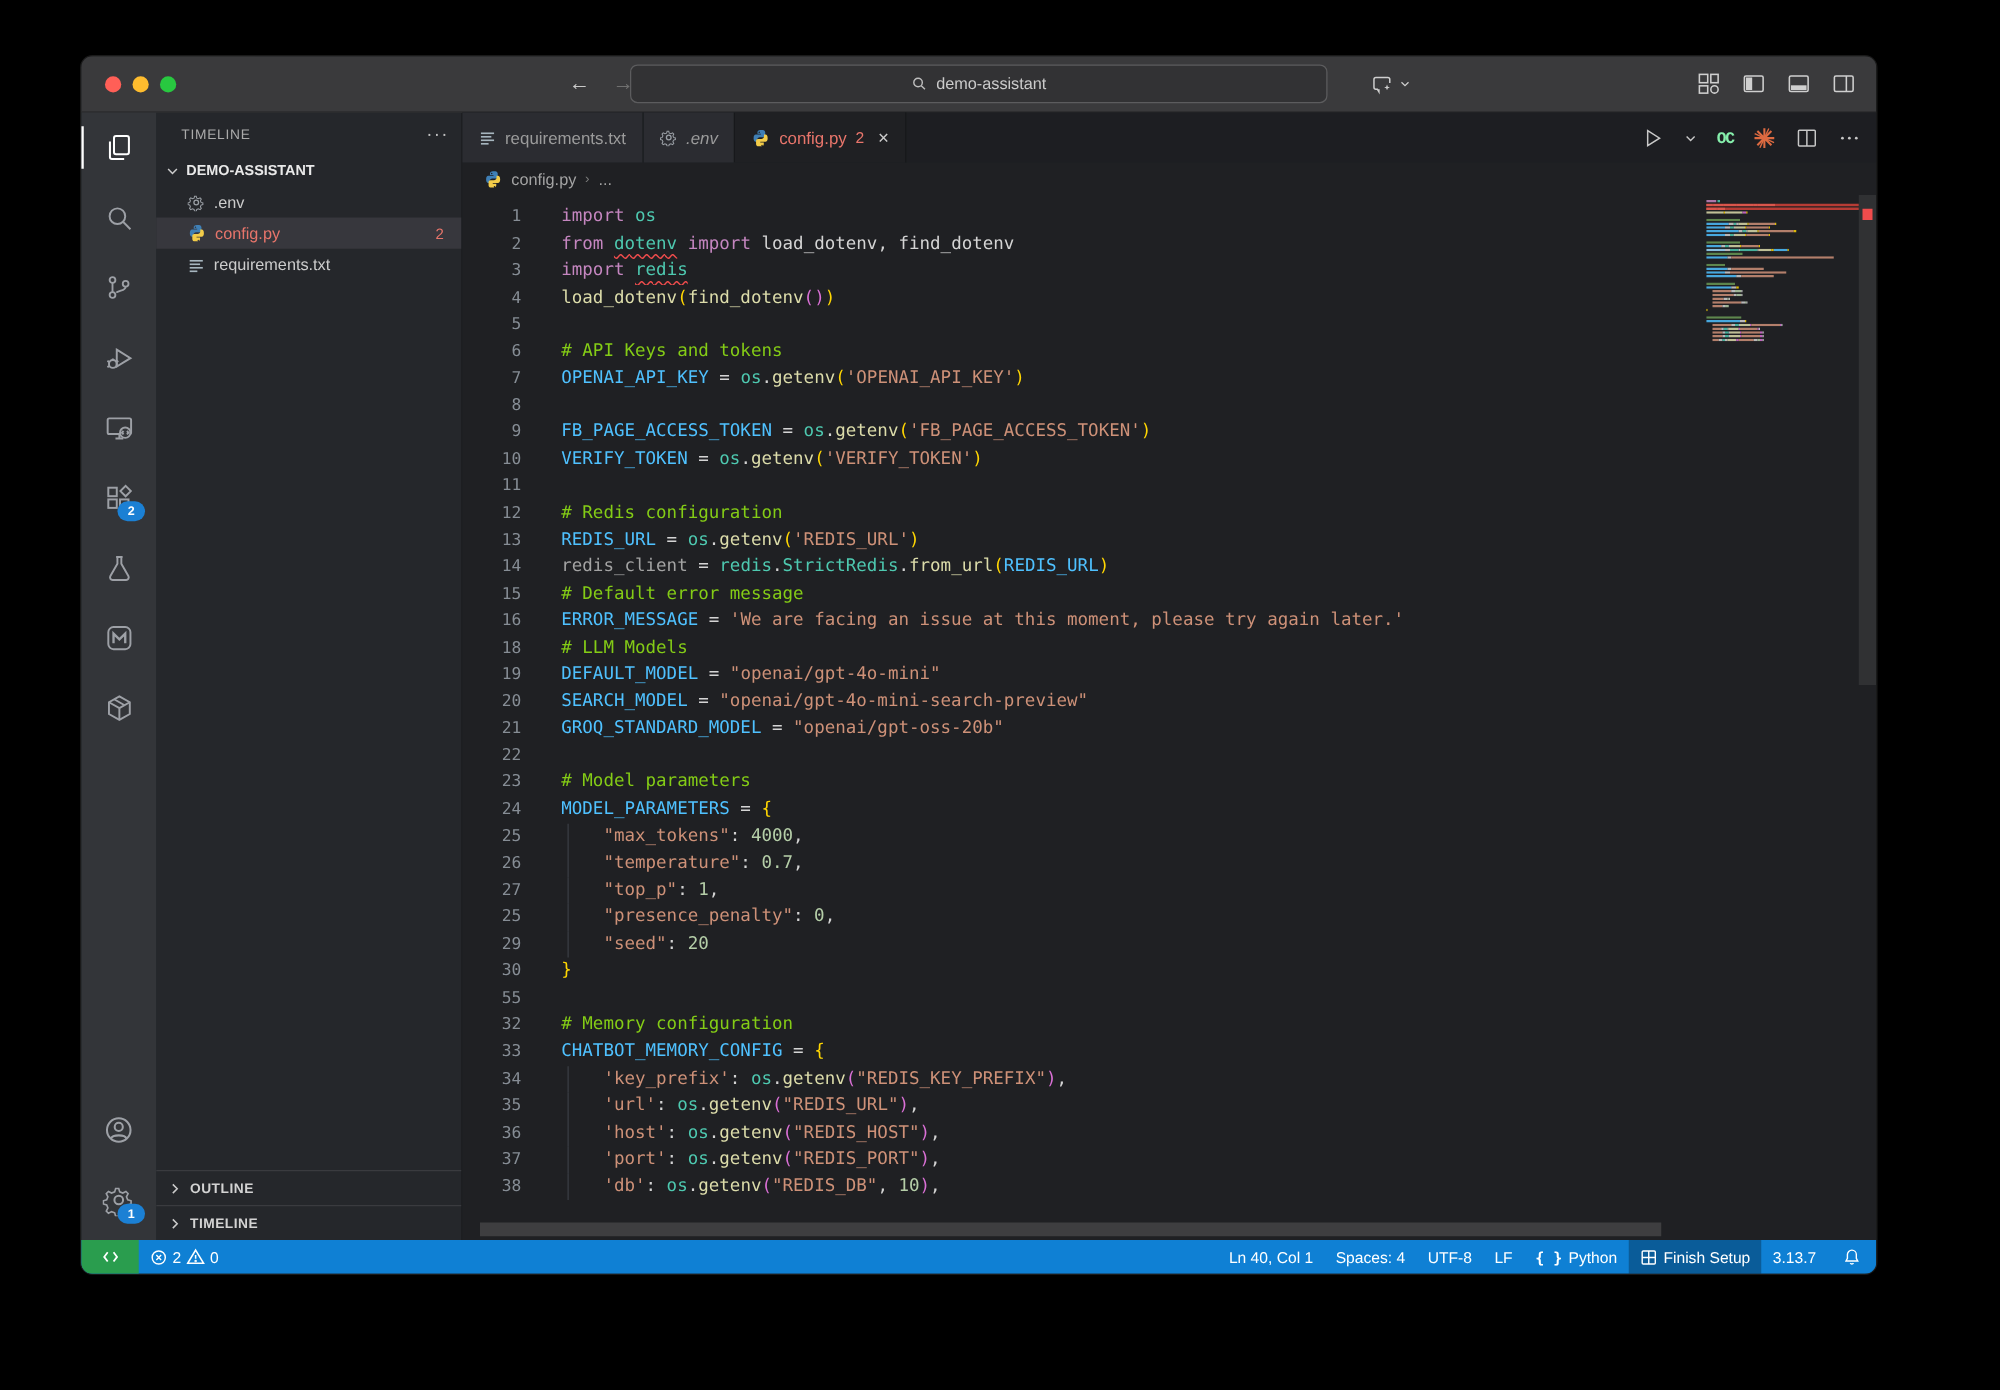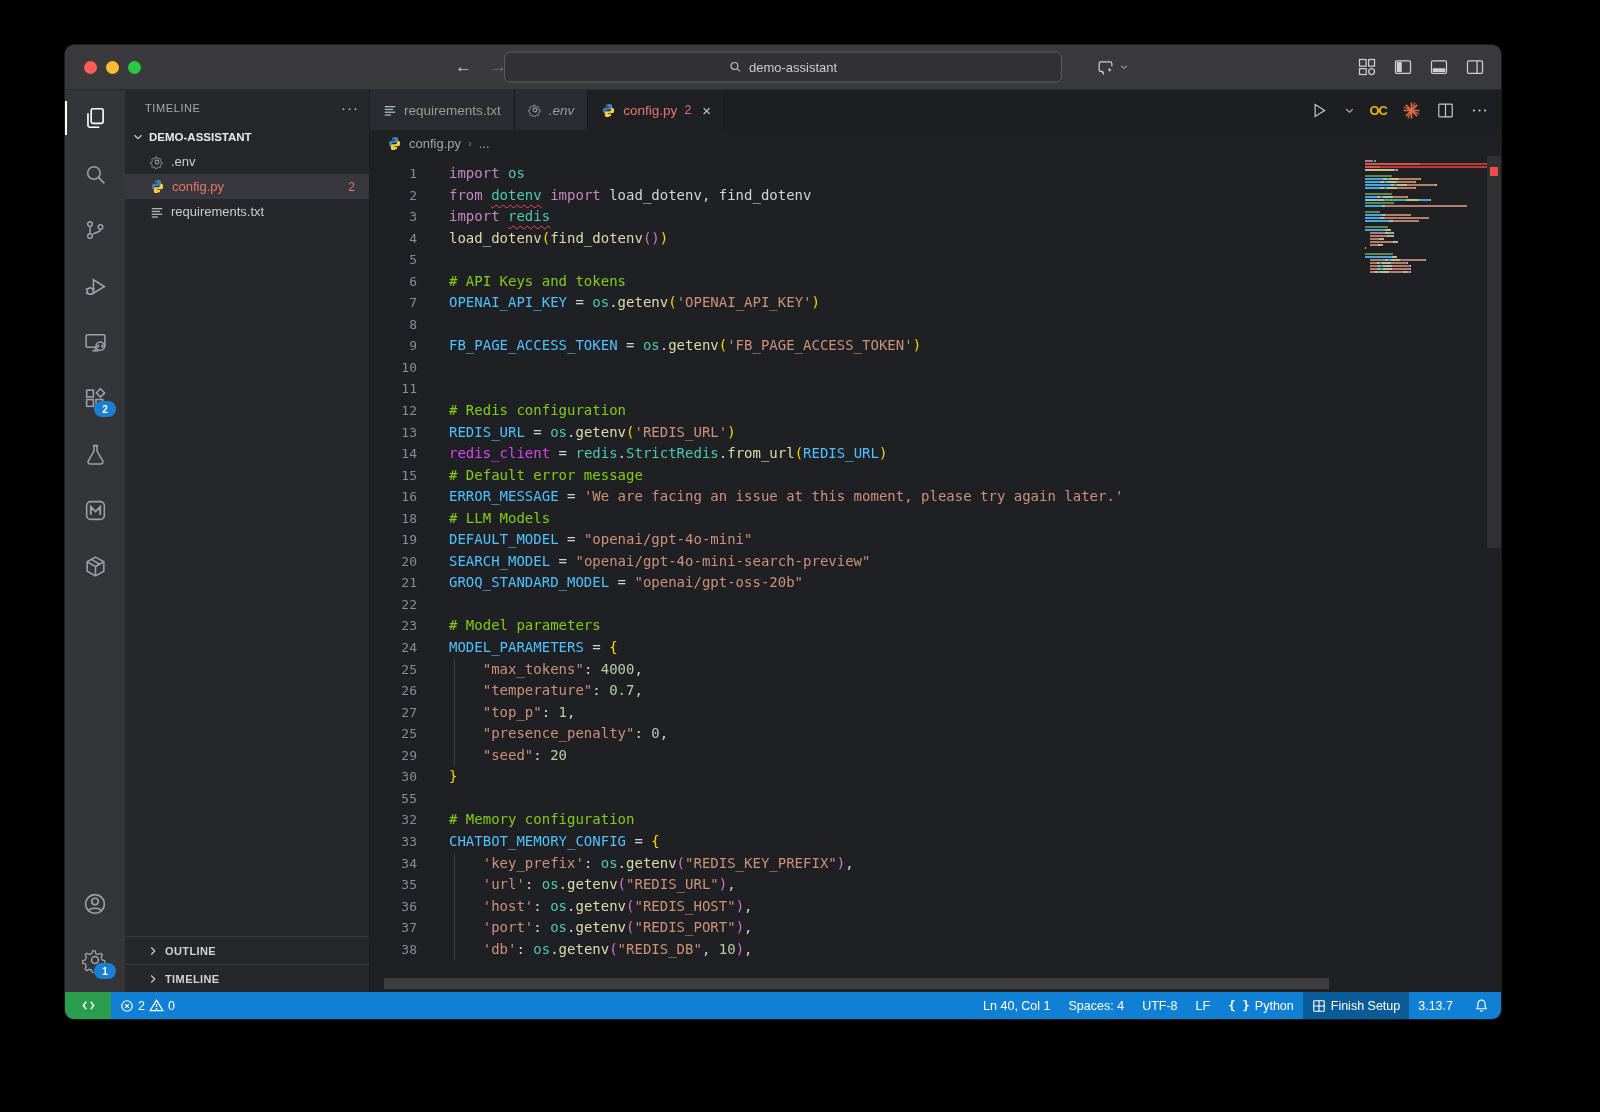--- a/index.html
+++ b/index.html
@@ -34,43 +34,43 @@
   
   .sidebar{width:244px;flex:0 0 244px;background:#25272b;display:flex;flex-direction:column;color:#cccccc;border-right:1px solid #1b1c1f;}
   .sb-header{height:35px;display:flex;align-items:center;padding:0 10px 0 20px;font-size:11px;letter-spacing:.6px;color:#aaaaaa;}
   .sb-actions{margin-left:auto;color:#c2c2c2;font-size:15px;letter-spacing:1px;}
   .folder-row{height:24px;display:flex;align-items:center;gap:4px;padding-left:6px;font-size:11.5px;font-weight:700;color:#e9e9e9;}
   .file-row{height:25px;display:flex;align-items:center;gap:7px;padding-left:25px;font-size:13px;color:#cccccc;position:relative;}
   .file-row.selected{background:#37373d;}
   .file-row.error .file-label{color:#e8756b;}
   .file-badge{margin-left:auto;margin-right:14px;color:#e8756b;font-size:12px;}
   .sb-bottom{margin-top:auto;}
-  .sb-panel{height:27px;display:flex;align-items:center;gap:5px;padding-left:21px;font-size:11px;font-weight:700;
+  .sb-panel{height:27px;display:flex;align-items:center;gap:5px;padding-left:8px;font-size:11px;font-weight:700;
     color:#d3d3d3;border-top:1px solid #3a3b3f;letter-spacing:.4px;}
   
   .editor-col{flex:1;display:flex;flex-direction:column;min-width:0;background:#1f2023;position:relative;}
   .tabbar{flex:0 0 40px;background:#1d1e22;display:flex;align-items:stretch;position:relative;}
   .tab{display:flex;align-items:center;gap:7px;padding:0 13px;font-size:13.5px;color:#9b9b9b;
     background:#2b2c31;border-right:1px solid #17181b;}
   .tab .tab-label.italic{font-style:italic;}
   .tab.active{background:#1f2023;color:#e8756b;}
   .tab-badge{font-size:12.5px;color:#e8756b;}
   .tab-close{color:#cccccc;font-size:15px;margin-left:4px;}
   .editor-actions{position:absolute;right:12px;top:0;height:40px;display:flex;align-items:center;gap:15px;color:#c8c8c8;}
-  .oc-glyph{font-family:Liberation Sans, sans-serif;font-weight:800;font-size:13px;letter-spacing:-1px;color:#eab308;}
+  .oc-glyph{font-family:Liberation Mono, monospace;font-weight:800;font-size:13px;letter-spacing:-1px;color:#86efac;}
   .breadcrumb{flex:0 0 26px;display:flex;align-items:center;gap:7px;padding-left:17px;font-size:13px;color:#a3a3a3;}
   .crumb-sep{color:#7c7c7c;font-size:11px;}
   
   .code-area{flex:1;position:relative;overflow:hidden;font-family:"DejaVu Sans Mono","Liberation Mono",monospace;font-size:14px;}
   .code-scroll{padding-top:7px;}
   .code-row{display:flex;height:21.55px;line-height:21.55px;white-space:pre;position:relative;}
   .ln{flex:0 0 47px;width:47px;text-align:right;color:#868d95;font-size:13px;}
   .lc{padding-left:32px;}
   .guide{position:absolute;left:84px;top:0;bottom:0;width:1px;background:#3a3d44;}
-  .tk-kw{color:#C586C0}.tk-mod{color:#4EC9B0}.tk-fn{color:#DCDCAA}.tk-var{color:#d946ef}
+  .tk-kw{color:#C586C0}.tk-mod{color:#4EC9B0}.tk-fn{color:#DCDCAA}.tk-var{color:#a3a3a3}
   .tk-const{color:#4FC1FF}.tk-str{color:#CE9178}.tk-num{color:#B5CEA8}.tk-cm{color:#84cc16}
   .tk-pl{color:#D4D4D4}.tk-b1{color:#FFD602}.tk-b2{color:#DA70D6}
   .tk-moderr{color:#4EC9B0;text-decoration:underline wavy #f14c4c 1px;text-underline-offset:4px;}
   
   .minimap{position:absolute;top:4px;right:14px;width:122px;bottom:0;}
   .mm-row{height:2px;margin-bottom:1px;display:flex;overflow:hidden;}
   .mm-row.err{background:#b73c35;}
   .mm-seg{height:2px;opacity:.85;}
   .vscroll{position:absolute;top:0;right:0;width:14px;bottom:0;}
   .vthumb{position:absolute;top:0;right:0;width:14px;height:392px;background:rgba(130,130,130,.18);}
@@ -389,21 +389,21 @@
         <div class="code-scroll" id="code-lines">
               <div class="code-row"><div class="ln">1</div><div class="lc"><span class="tk-kw">import</span><span class="tk-pl"> </span><span class="tk-mod">os</span></div></div>
               <div class="code-row"><div class="ln">2</div><div class="lc"><span class="tk-kw">from</span><span class="tk-pl"> </span><span class="tk-moderr">dotenv</span><span class="tk-pl"> </span><span class="tk-kw">import</span><span class="tk-pl"> </span><span class="tk-pl">load_dotenv</span><span class="tk-pl">, </span><span class="tk-pl">find_dotenv</span></div></div>
               <div class="code-row"><div class="ln">3</div><div class="lc"><span class="tk-kw">import</span><span class="tk-pl"> </span><span class="tk-moderr">redis</span></div></div>
               <div class="code-row"><div class="ln">4</div><div class="lc"><span class="tk-fn">load_dotenv</span><span class="tk-b1">(</span><span class="tk-fn">find_dotenv</span><span class="tk-b2">()</span><span class="tk-b1">)</span></div></div>
               <div class="code-row"><div class="ln">5</div><div class="lc"></div></div>
               <div class="code-row"><div class="ln">6</div><div class="lc"><span class="tk-cm"># API Keys and tokens</span></div></div>
               <div class="code-row"><div class="ln">7</div><div class="lc"><span class="tk-const">OPENAI_API_KEY</span><span class="tk-pl"> = </span><span class="tk-mod">os</span><span class="tk-pl">.</span><span class="tk-fn">getenv</span><span class="tk-b1">(</span><span class="tk-str">'OPENAI_API_KEY'</span><span class="tk-b1">)</span></div></div>
               <div class="code-row"><div class="ln">8</div></div>
               <div class="code-row"><div class="ln">9</div><div class="lc"><span class="tk-const">FB_PAGE_ACCESS_TOKEN</span><span class="tk-pl"> = </span><span class="tk-mod">os</span><span class="tk-pl">.</span><span class="tk-fn">getenv</span><span class="tk-b1">(</span><span class="tk-str">'FB_PAGE_ACCESS_TOKEN'</span><span class="tk-b1">)</span></div></div>
-              <div class="code-row"><div class="ln">10</div></div>
+              <div class="code-row"><div class="ln">10</div><div class="lc"><span class="tk-const">VERIFY_TOKEN</span><span class="tk-pl"> = </span><span class="tk-mod">os</span><span class="tk-pl">.</span><span class="tk-fn">getenv</span><span class="tk-b1">(</span><span class="tk-str">'VERIFY_TOKEN'</span><span class="tk-b1">)</span></div></div>
               <div class="code-row"><div class="ln">11</div><div class="lc"></div></div>
               <div class="code-row"><div class="ln">12</div><div class="lc"><span class="tk-cm"># Redis configuration</span></div></div>
               <div class="code-row"><div class="ln">13</div><div class="lc"><span class="tk-const">REDIS_URL</span><span class="tk-pl"> = </span><span class="tk-mod">os</span><span class="tk-pl">.</span><span class="tk-fn">getenv</span><span class="tk-b1">(</span><span class="tk-str">'REDIS_URL'</span><span class="tk-b1">)</span></div></div>
               <div class="code-row"><div class="ln">14</div><div class="lc"><span class="tk-var">redis_client</span><span class="tk-pl"> = </span><span class="tk-mod">redis</span><span class="tk-pl">.</span><span class="tk-mod">StrictRedis</span><span class="tk-pl">.</span><span class="tk-fn">from_url</span><span class="tk-b1">(</span><span class="tk-const">REDIS_URL</span><span class="tk-b1">)</span></div></div>
               <div class="code-row"><div class="ln">15</div><div class="lc"><span class="tk-cm"># Default error message</span></div></div>
               <div class="code-row"><div class="ln">16</div><div class="lc"><span class="tk-const">ERROR_MESSAGE</span><span class="tk-pl"> = </span><span class="tk-str">'We are facing an issue at this moment, please try again later.'</span></div></div>
               <div class="code-row"><div class="ln">18</div><div class="lc"><span class="tk-cm"># LLM Models</span></div></div>
               <div class="code-row"><div class="ln">19</div><div class="lc"><span class="tk-const">DEFAULT_MODEL</span><span class="tk-pl"> = </span><span class="tk-str">"openai/gpt-4o-mini"</span></div></div>
               <div class="code-row"><div class="ln">20</div><div class="lc"><span class="tk-const">SEARCH_MODEL</span><span class="tk-pl"> = </span><span class="tk-str">"openai/gpt-4o-mini-search-preview"</span></div></div>
               <div class="code-row"><div class="ln">21</div><div class="lc"><span class="tk-const">GROQ_STANDARD_MODEL</span><span class="tk-pl"> = </span><span class="tk-str">"openai/gpt-oss-20b"</span></div></div>

